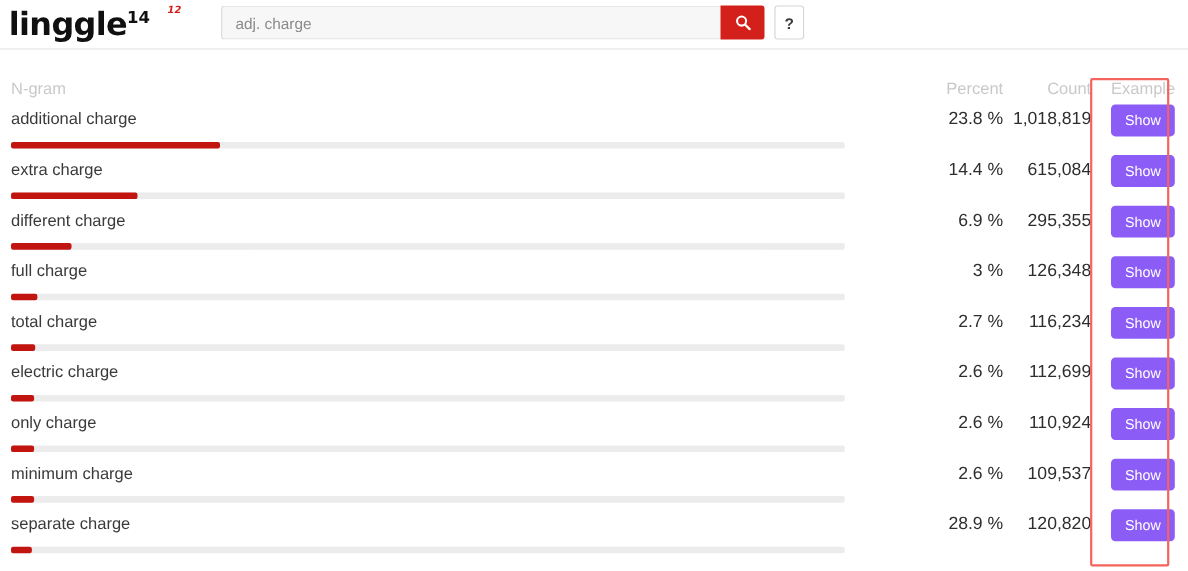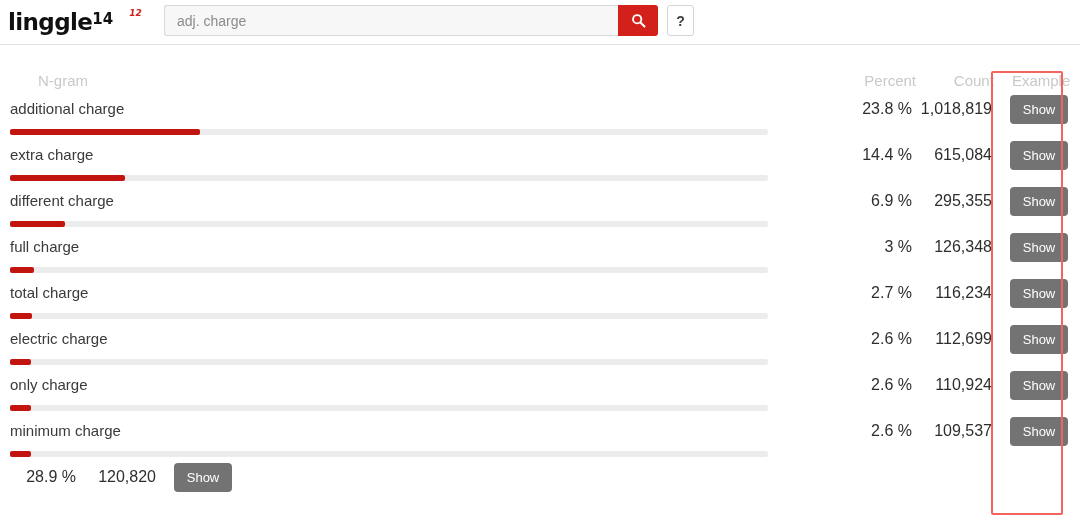--- a/index.html
+++ b/index.html
@@ -28,21 +28,21 @@
     margin-left: 8px;
     width: 140px;
     display: flex;
     align-items: flex-start;
     line-height: 1;
     user-select: none;
   }
   .logo-word {
     font-family: "DejaVu Sans", sans-serif;
     font-weight: bold;
-    font-size: 23px;
+    font-size: 29px;
     letter-spacing: -0.6px;
     color: #101010;
   }
   .logo-ver {
     font-family: "DejaVu Sans", sans-serif;
     font-weight: bold;
     font-size: 15px;
     color: #101010;
     margin-top: 1px;
   }
@@ -70,20 +70,21 @@
     box-sizing: border-box;
     border: 1px solid #d8d8d8;
     border-right: none;
     border-radius: 3px 0 0 3px;
     background: #f7f7f7;
     font-family: "Liberation Sans", sans-serif;
     font-size: 14px;
     color: #8b8b8b;
     padding: 0 12px;
     outline: none;
+    margin-left: 37px;
   }
   .search-input::placeholder { color: #9a9a9a; }
   .search-btn {
     width: 40px;
     height: 31px;
     border: none;
     border-radius: 0 3px 3px 0;
     background: #d3201a;
     display: flex;
     align-items: center;
@@ -115,21 +116,20 @@
     margin-top: 27px;
   }
   .row {
     position: relative;
     height: 46px;
     display: flex;
     align-items: flex-start;
   }
   .head-row {
     height: 28px;
-    padding-left: 28px;
   }
   .col-ngram {
     width: 836px;
     padding-left: 10px;
     box-sizing: border-box;
     position: relative;
   }
   .col-percent {
     width: 76px;
     text-align: right;
@@ -176,21 +176,21 @@
 
   .val {
     font-size: 16px;
     color: #2e2e2e;
     line-height: 17px;
     display: block;
   }
 
   .show-btn {
     display: inline-block;
-    background: #737373;
+    background: #8b5cf6;
     color: #ffffff;
     font-family: "Liberation Sans", sans-serif;
     font-size: 13px;
     border: none;
     border-radius: 4px;
     padding: 0;
     width: 58px;
     height: 29px;
     line-height: 29px;
     text-align: center;
@@ -369,20 +369,26 @@
         </div>
         <div class="col-percent">
           <span class="val">2.6 %</span>
         </div>
         <div class="col-count">
           <span class="val">109,537</span>
         </div>
         <div class="col-example"><button class="show-btn">Show</button></div>
       </div>
       <div class="row">
+        <div class="col-ngram">
+          <span class="ngram-text">separate charge</span>
+          <div class="bar-track">
+            <div class="bar-fill" style="width: 19px;"></div>
+          </div>
+        </div>
         <div class="col-percent">
           <span class="val">28.9 %</span>
         </div>
         <div class="col-count">
           <span class="val">120,820</span>
         </div>
         <div class="col-example"><button class="show-btn">Show</button></div>
       </div>
     </div>
 

